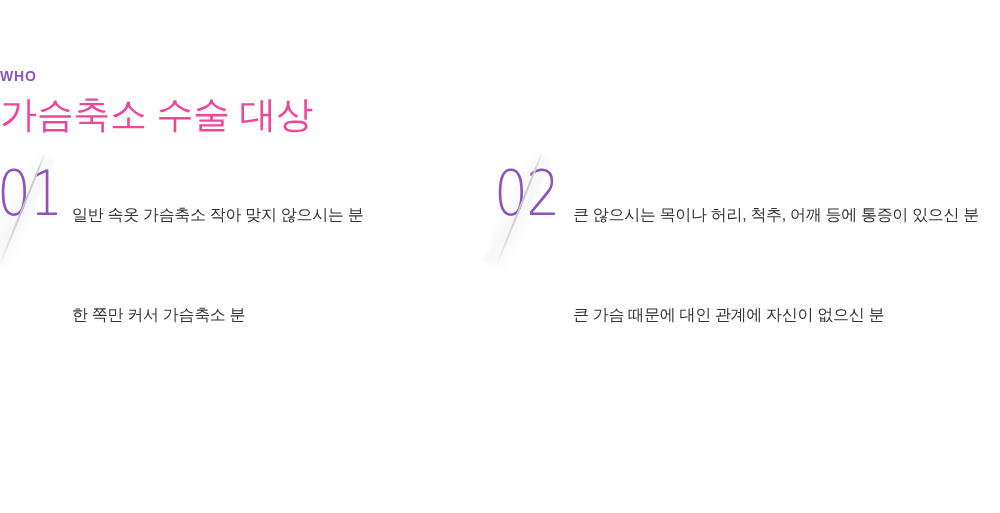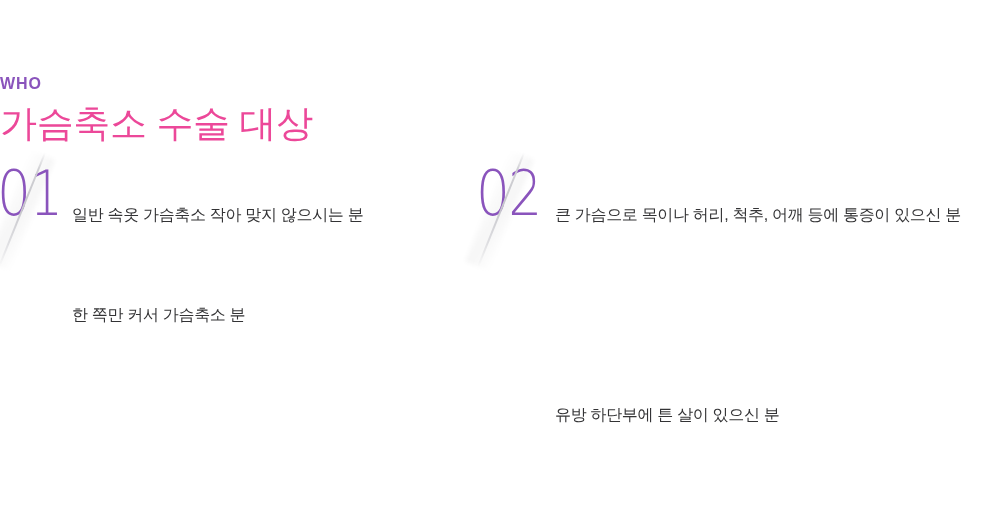--- a/index.html
+++ b/index.html
@@ -25,26 +25,26 @@
   
   .header {
     position: absolute;
     left: 0;
     top: 60px;
     width: 520px;
   }
 
   .eyebrow {
     font-family: "Liberation Sans", "DejaVu Sans", sans-serif;
-    font-size: 16px;
+    font-size: 14px;
     font-weight: bold;
     letter-spacing: 0.06em;
     color: #8a54bc;
     line-height: 1;
-    margin: 16px 0 12px 0;
+    margin: 9px 0 12px 0;
   }
 
   .headline {
     font-family: "Liberation Sans", "DejaVu Sans", sans-serif;
     font-size: 37px;
     font-weight: 400;
     color: #ec4899;
     line-height: 1.1;
     letter-spacing: -0.01em;
     margin: 0;
@@ -64,21 +64,21 @@
     height: 100px;
   }
 
   .item {
     position: absolute;
     top: 0;
     height: 100px;
   }
 
   .item.col-left  { left: 0px;   width: 490px; }
-  .item.col-right { left: 479px; width: 503px; }
+  .item.col-right { left: 497px; width: 503px; }
 
   
   .num-wrap {
     position: absolute;
     left: 0;
     top: 0;
     width: 88px;
     height: 100px;
   }
 
@@ -176,39 +176,39 @@
         </div>
         <div class="item-text">일반 속옷 가슴축소 작아 맞지 않으시는 분</div>
       </div>
 
       <div class="item col-right">
         <div class="num-wrap">
           <span class="slash-shadow"></span>
           <span class="num">02</span>
           <span class="slash"></span>
         </div>
-        <div class="item-text">큰 가슴으로 목이나 허리, 척추, 어깨 등에 통증이 있으신 분</div>
+        <div class="item-text">큰 않으시는 목이나 허리, 척추, 어깨 등에 통증이 있으신 분</div>
       </div>
 
     </div>
 
     <div class="row">
 
       <div class="item col-left">
         <div class="item-text">한 쪽만 커서 가슴축소 분</div>
       </div>
 
       <div class="item col-right">
+        <div class="item-text">큰 가슴 때문에 대인 관계에 자신이 없으신 분</div>
       </div>
 
     </div>
 
     <div class="row">
 
 
       <div class="item col-right">
-        <div class="item-text">유방 하단부에 튼 살이 있으신 분</div>
       </div>
 
     </div>
 
   </div>
 </div>
 
 </body></html>

